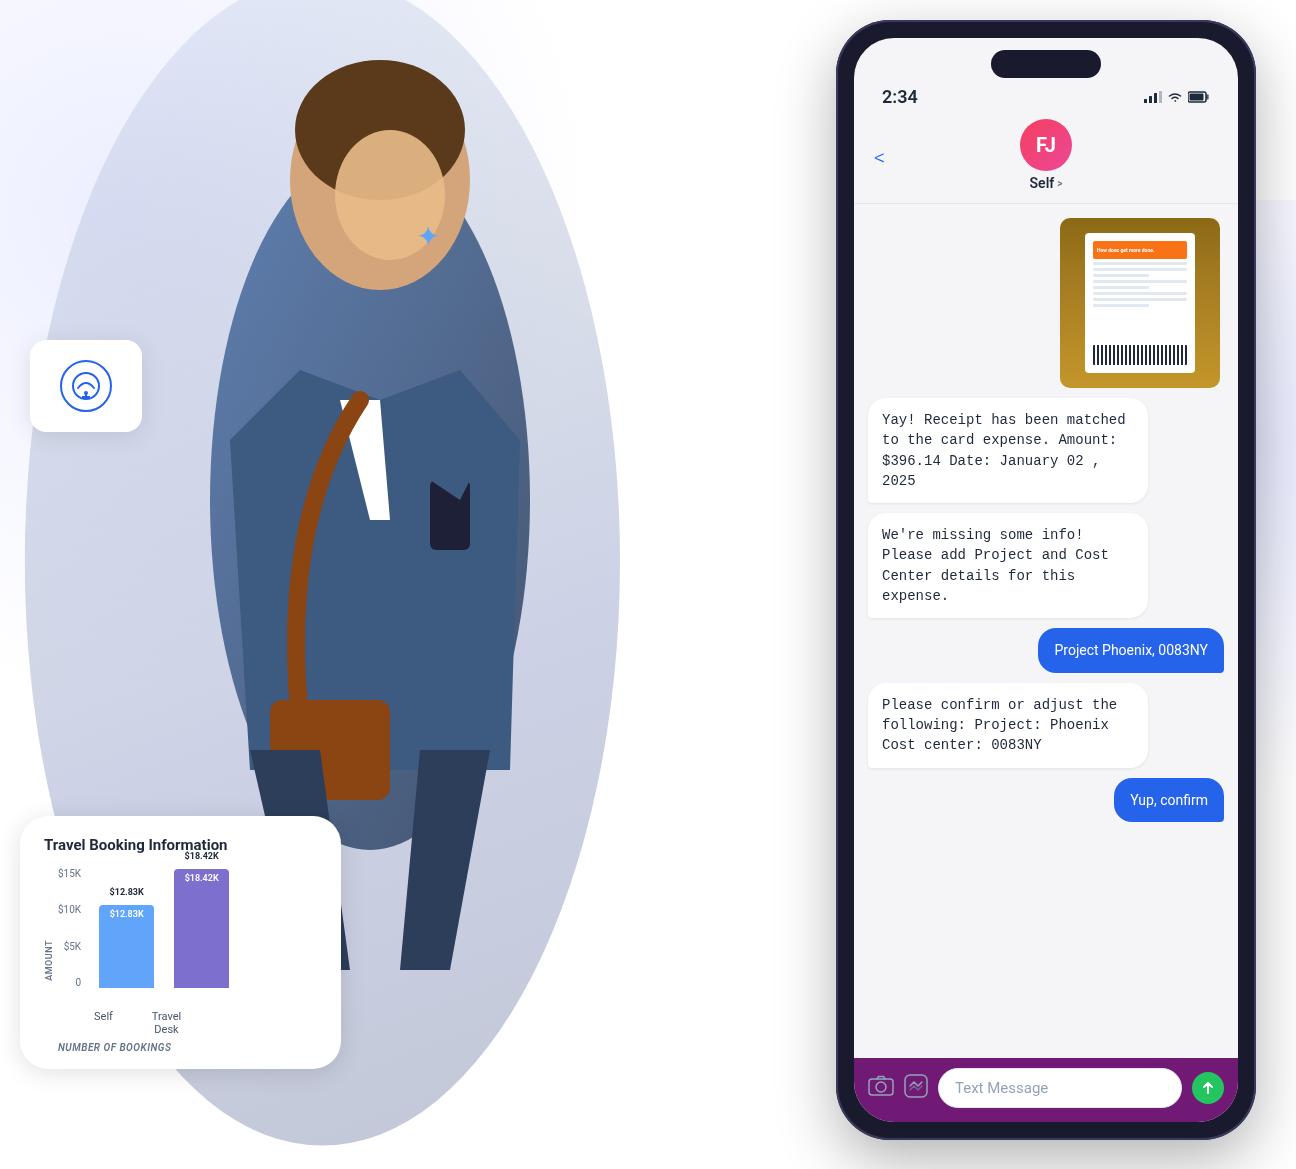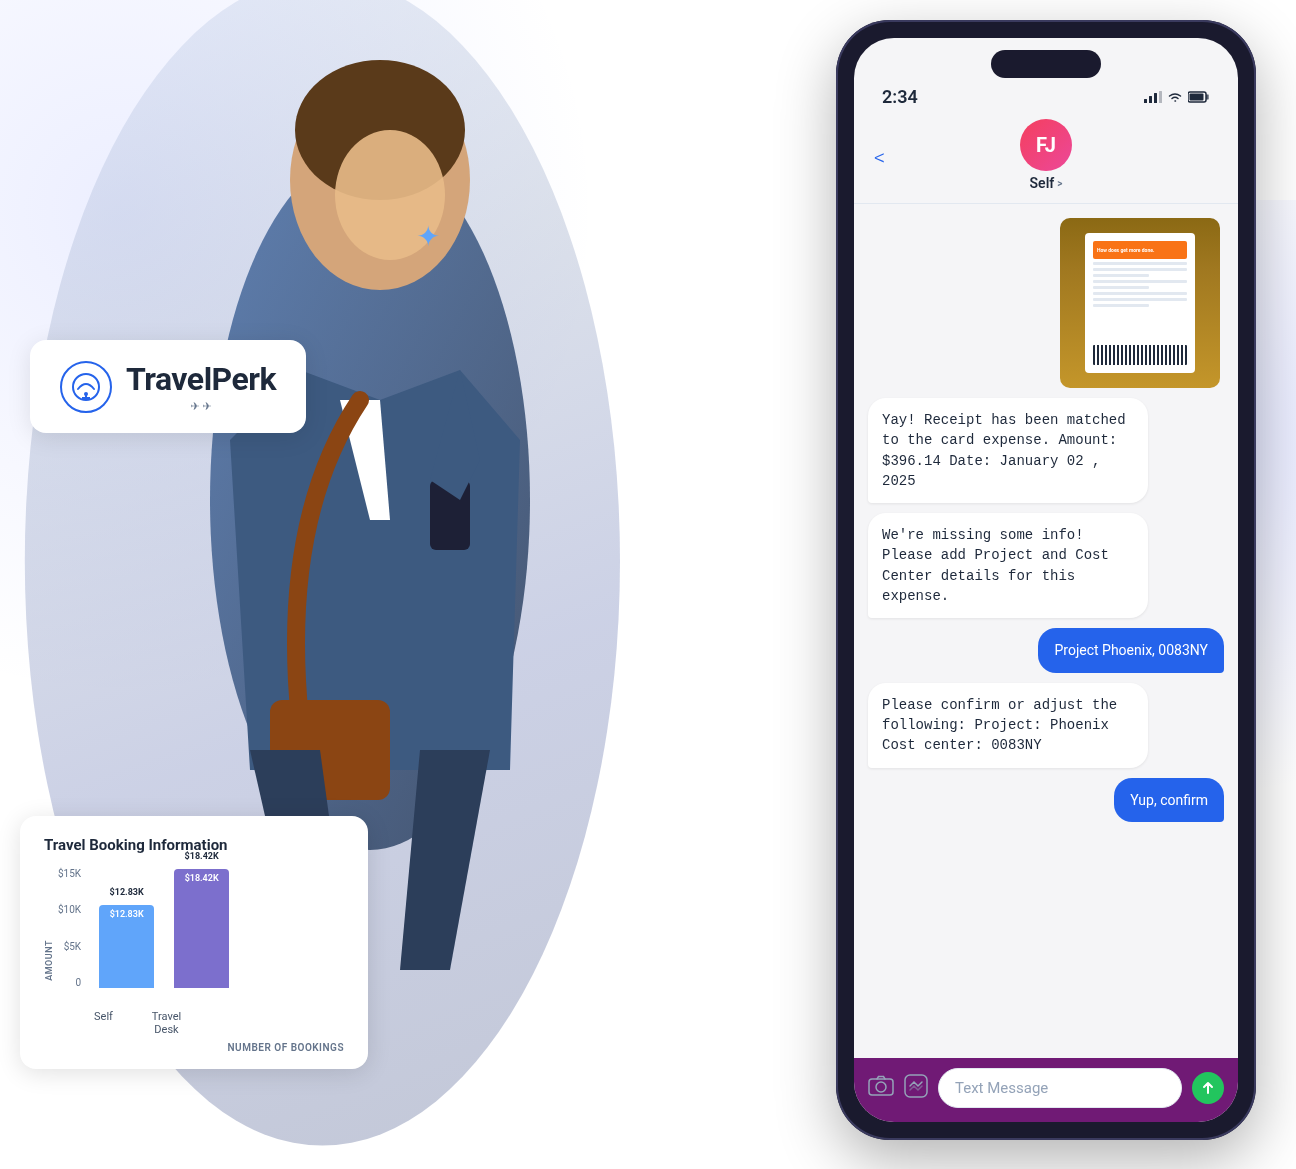--- a/index.html
+++ b/index.html
@@ -83,23 +83,23 @@
       clip-path: ellipse(48% 50% at 52% 48%);
       opacity: 0.3;
     }
 
     
     .chart-card {
       position: absolute;
       bottom: 100px;
       left: 20px;
       background: #ffffff;
-      border-radius: 16px;
+      border-radius: 28px;
       padding: 20px 24px 16px;
-      width: 348px;
+      width: 321px;
       box-shadow: 0 4px 24px rgba(0,0,0,0.12);
       z-index: 10;
     }
     .chart-title {
       font-size: 15px;
       font-weight: 700;
       color: #1e293b;
       margin-bottom: 14px;
     }
     .chart-y-axis {
@@ -153,27 +153,28 @@
       padding-left: 10px;
       margin-top: 22px;
     }
     .chart-x-label {
       width: 55px;
       text-align: center;
       font-size: 11px;
       color: #475569;
     }
     .chart-x-title {
-      text-align: right;
+      text-align: left;
       font-size: 10px;
       color: #64748b;
       letter-spacing: 0.5px;
       margin-top: 6px;
       font-weight: 600;
       text-transform: uppercase;
+      font-style: italic;
     }
     .chart-with-axis {
       display: flex;
       align-items: flex-start;
       position: relative;
     }
 
     
     .blue-blob {
       position: absolute;
@@ -501,24 +502,20 @@
 
   <div class="travelperk-card">
     <div class="travelperk-icon">
       <svg width="28" height="28" viewBox="0 0 28 28" fill="none">
         <circle cx="14" cy="14" r="13" stroke="#2563eb" stroke-width="2" fill="none"></circle>
         <path d="M6 16 Q14 6 22 16" stroke="#2563eb" stroke-width="2" fill="none" stroke-linecap="round"></path>
         <circle cx="14" cy="21" r="2" fill="#2563eb"></circle>
         <line x1="14" y1="21" x2="14" y2="25" stroke="#2563eb" stroke-width="2"></line>
         <line x1="10" y1="25" x2="18" y2="25" stroke="#2563eb" stroke-width="2"></line>
       </svg>
-    </div>
-    <div>
-      <div class="travelperk-text">TravelPerk</div>
-      <div class="travelperk-tagline">✈  ✈</div>
     </div>
   </div>
 
   <div class="chart-card">
     <div class="chart-title">Travel Booking Information</div>
     <div class="chart-with-axis">
       <span style="font-size:9px;color:#64748b;writing-mode:vertical-rl;transform:rotate(180deg);letter-spacing:0.5px;font-weight:600;text-transform:uppercase;margin-right:4px;align-self:center;">AMOUNT</span>
       <div style="display:flex;flex-direction:column;flex:1;">
         <div style="display:flex;gap:0;align-items:flex-end;">
 

